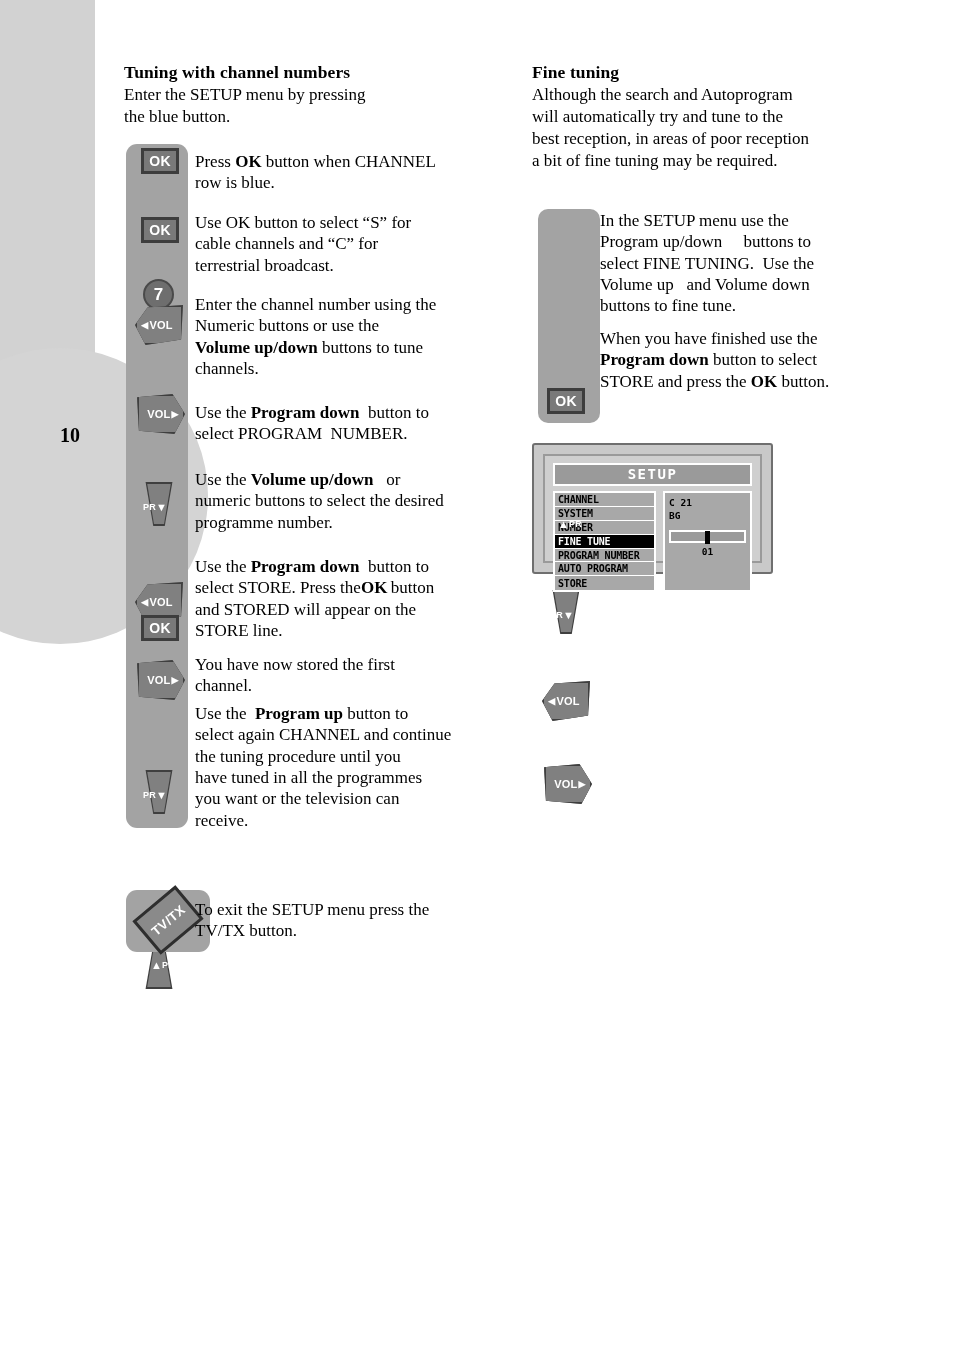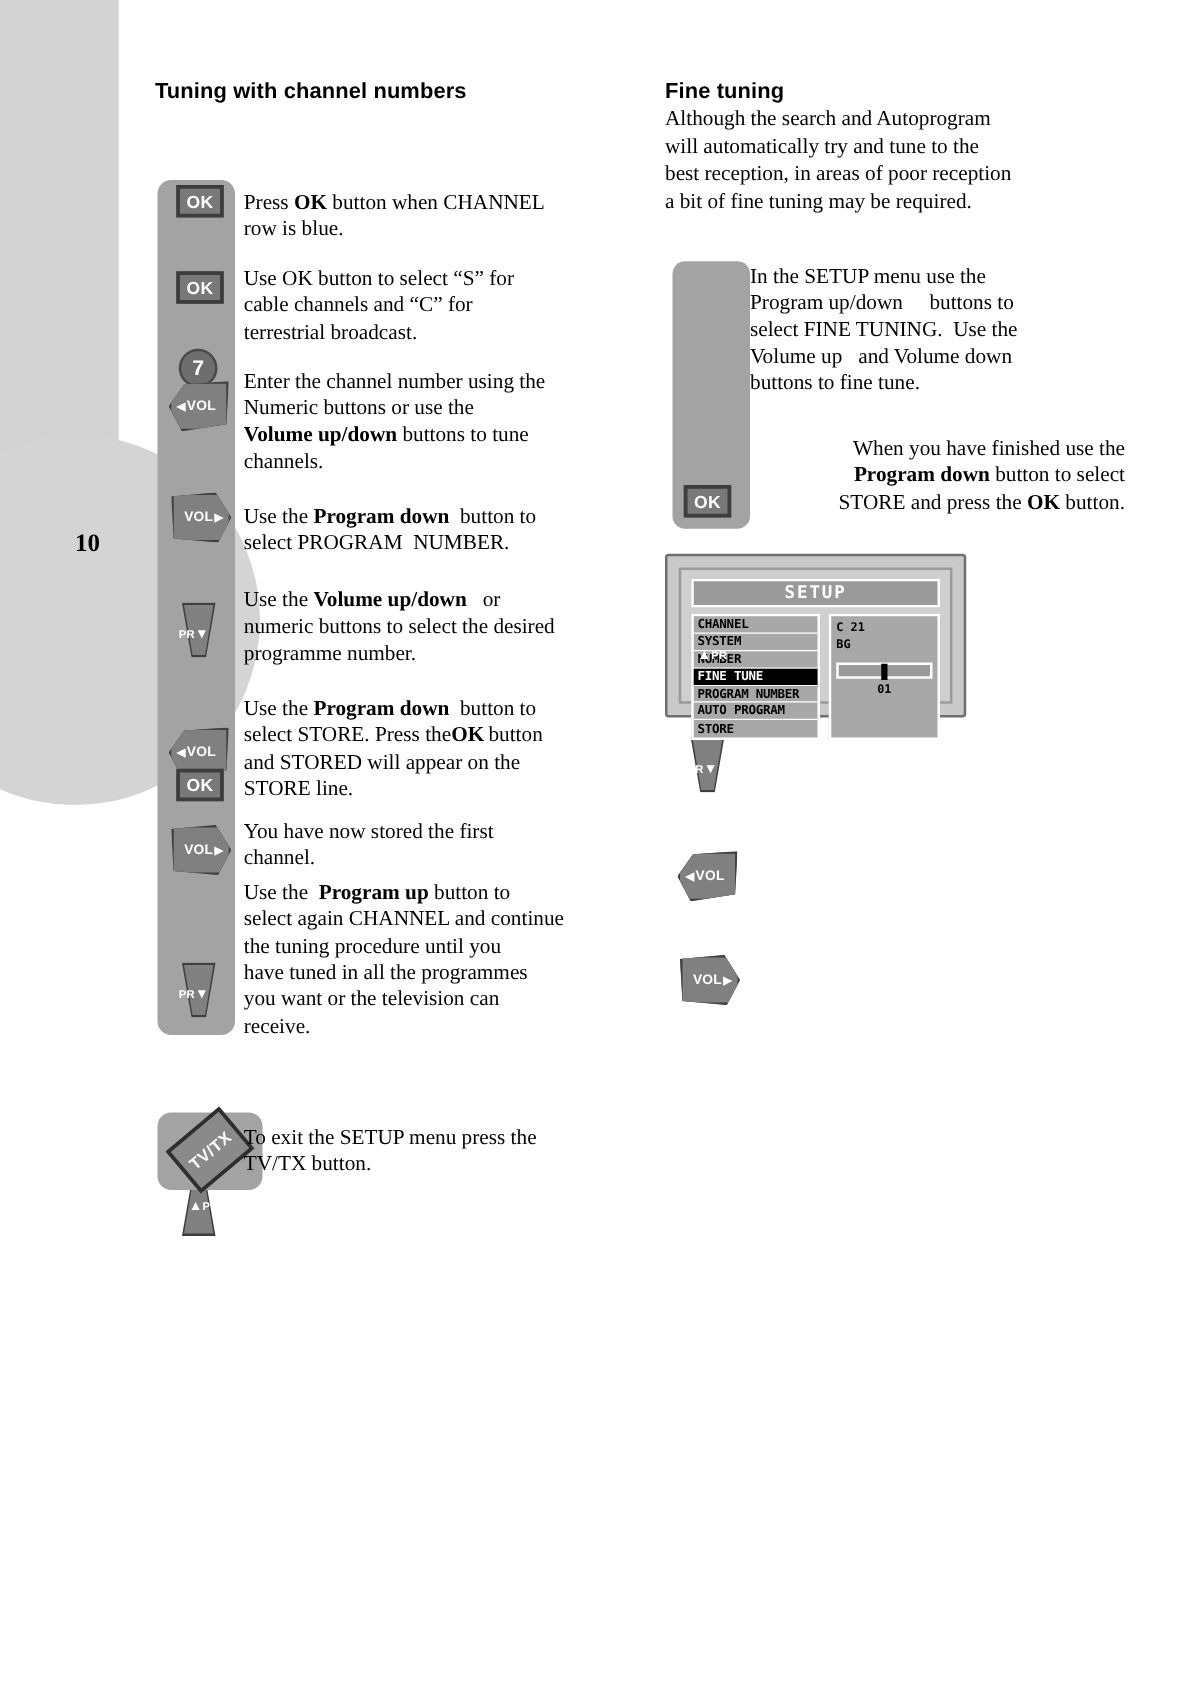--- a/index.html
+++ b/index.html
@@ -24,21 +24,21 @@
     font-size:20px; font-weight:bold; text-align:center;
     font-family:"Liberation Serif", serif;
   }
 
   
   .col-left  { position:absolute; left:124px; top:62px; width:390px; }
   .col-right { position:absolute; left:532px; top:62px; width:368px; }
 
   h2.sec-title {
     font-size:17.5px; font-weight:bold; letter-spacing:.1px;
-    margin-bottom:1px; font-family:Liberation Sans, sans-serif;
+    margin-bottom:1px; font-family:Liberation Serif, serif;
   }
   .intro { font-size:17px; line-height:1.30; }
 
   
   .rail {
     position:absolute; background:#a3a3a3;
     border-radius:11px; width:62px;
   }
   .rail-left  { left:126px; top:144px; height:684px; }
   .rail-right { left:538px; top:209px; height:214px; border-radius:10px; }
@@ -184,20 +184,24 @@
 </style>
 </head>
 <body>
 
 <div class="deco-bar"></div>
 <div class="deco-circle"></div>
 <div class="page-number">10</div>
 
 <div class="col-left">
   <h2 class="sec-title">Tuning with channel numbers</h2>
+  <div class="intro">
+    <span>Enter the SETUP menu by pressing</span><br>
+    <span>the blue button.</span>
+  </div>
 </div>
 
 <div class="rail rail-left"></div>
 
 <div class="btn key-ok" style="left:141px; top:148px;">OK</div>
 <div class="btn key-ok" style="left:141px; top:217px;">OK</div>
 
 <div class="btn key-num" style="left:143px; top:279px;">7</div>
 
 <div class="btn key-vol left" style="left:135px; top:305px;">
@@ -336,21 +340,21 @@
   <span class="lbl">
       <span>VOL</span>
       <span class="tri">▶</span>
     </span>
 </div>
 <div class="btn key-ok" style="left:547px; top:388px;">OK</div>
 
 <div class="instr" style="left:600px; top:210px; width:300px;">
   In the SETUP menu use the<br>Program up/down &nbsp;&nbsp;&nbsp; buttons to<br>select FINE TUNING.&nbsp; Use the<br>Volume up &nbsp; and Volume down<br>buttons to fine tune.
 </div>
-<div class="instr" style="left:600px; top:348px; width:300px;text-align:right;">
+<div class="instr" style="left:600px; top:328px; width:300px;">
   When you have finished use the<br><b>Program down</b> button to select<br>STORE and press the <b>OK</b> button.
 </div>
 
 <div class="osd-outer">
   <div class="osd-inner">
     <div class="osd-title">SETUP</div>
     <div class="osd-body">
       <div class="osd-list">
         <div class="osd-row">CHANNEL</div>
         <div class="osd-row">SYSTEM</div>

